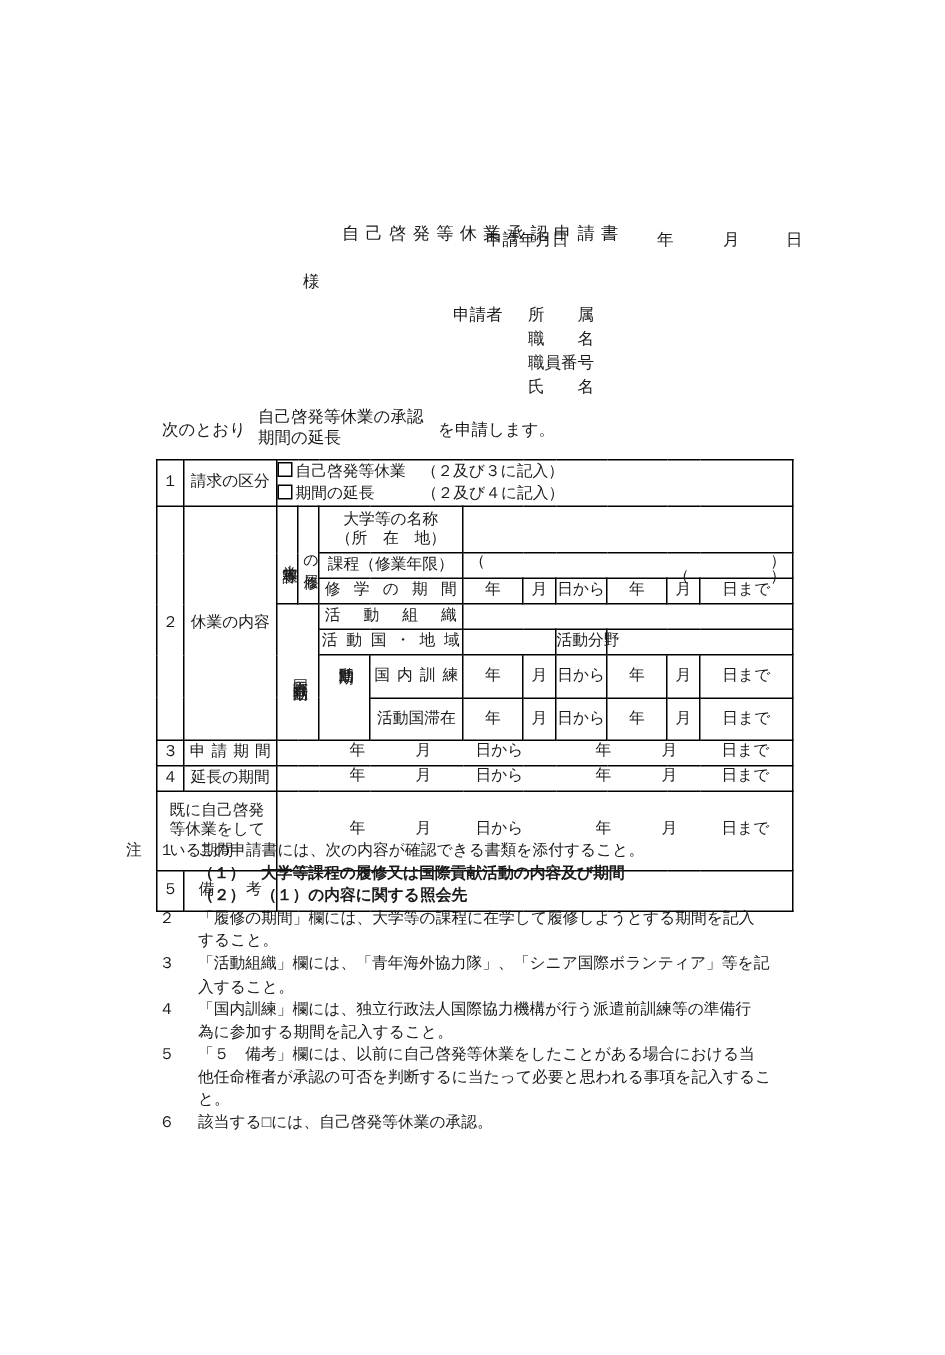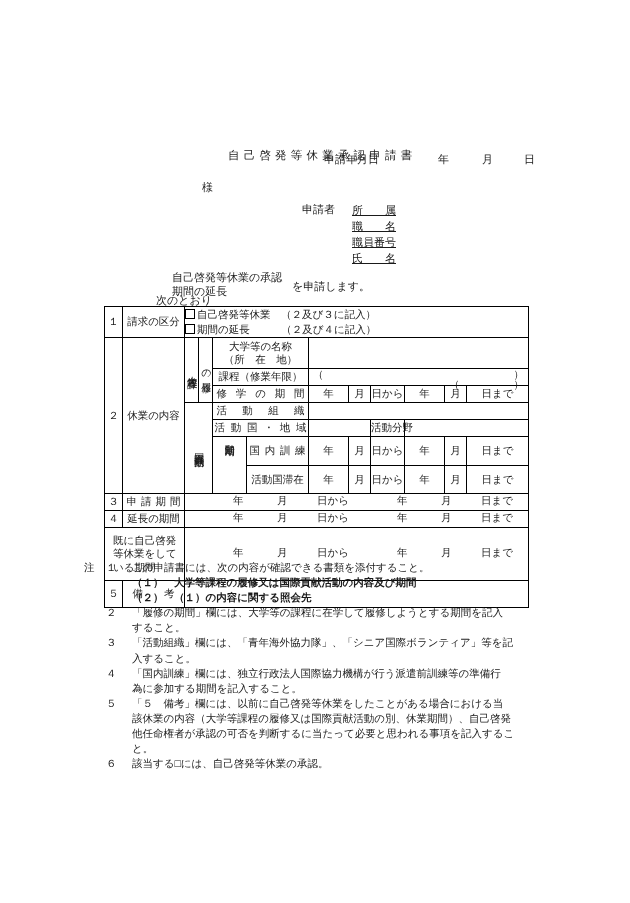--- a/index.html
+++ b/index.html
@@ -62,23 +62,22 @@
   }
   .applicant-rows {
     position: absolute;
     left: 352px; top: 202px;
     font-size: 11px;
   }
   .applicant-rows .ar {
     height: 16px;
     line-height: 16px;
     white-space: nowrap;
-    text-decoration: underline;
-  }
-  .intro-a { position: absolute; left: 108px; top: 293px; font-size: 11px; margin-left: 48px; }
+  }
+  .intro-a { position: absolute; left: 108px; top: 279px; font-size: 11px; }
   .intro-b1 { position: absolute; left: 172px; top: 270px; font-size: 11px; }
   .intro-b2 { position: absolute; left: 172px; top: 284px; font-size: 11px; }
   .intro-c { position: absolute; left: 292px; top: 279px; font-size: 11px; }
 
   
   .tbl {
     position: absolute;
     left: 104px; top: 306px;
     width: 424px;
     border-collapse: collapse;
@@ -414,23 +413,20 @@
     </div>
     <div class="note-row">
       <span class="note-cont">為に参加する期間を記入すること。</span>
     </div>
 
     <div class="note-row">
       <span class="note-num">５</span>
       <span class="note-body">「５　備考」欄には、以前に自己啓発等休業をしたことがある場合における当</span>
     </div>
     <div class="note-row">
-      <span class="note-cont">該休業の内容（大学等課程の履修又は国際貢献活動の別、休業期間）、自己啓発</span>
-    </div>
-    <div class="note-row">
       <span class="note-cont">他任命権者が承認の可否を判断するに当たって必要と思われる事項を記入するこ</span>
     </div>
     <div class="note-row">
       <span class="note-cont">と。</span>
     </div>
 
     <div class="note-row">
       <span class="note-num">６</span>
       <span class="note-body">該当する□には、自己啓発等休業の承認。</span>
     </div>

